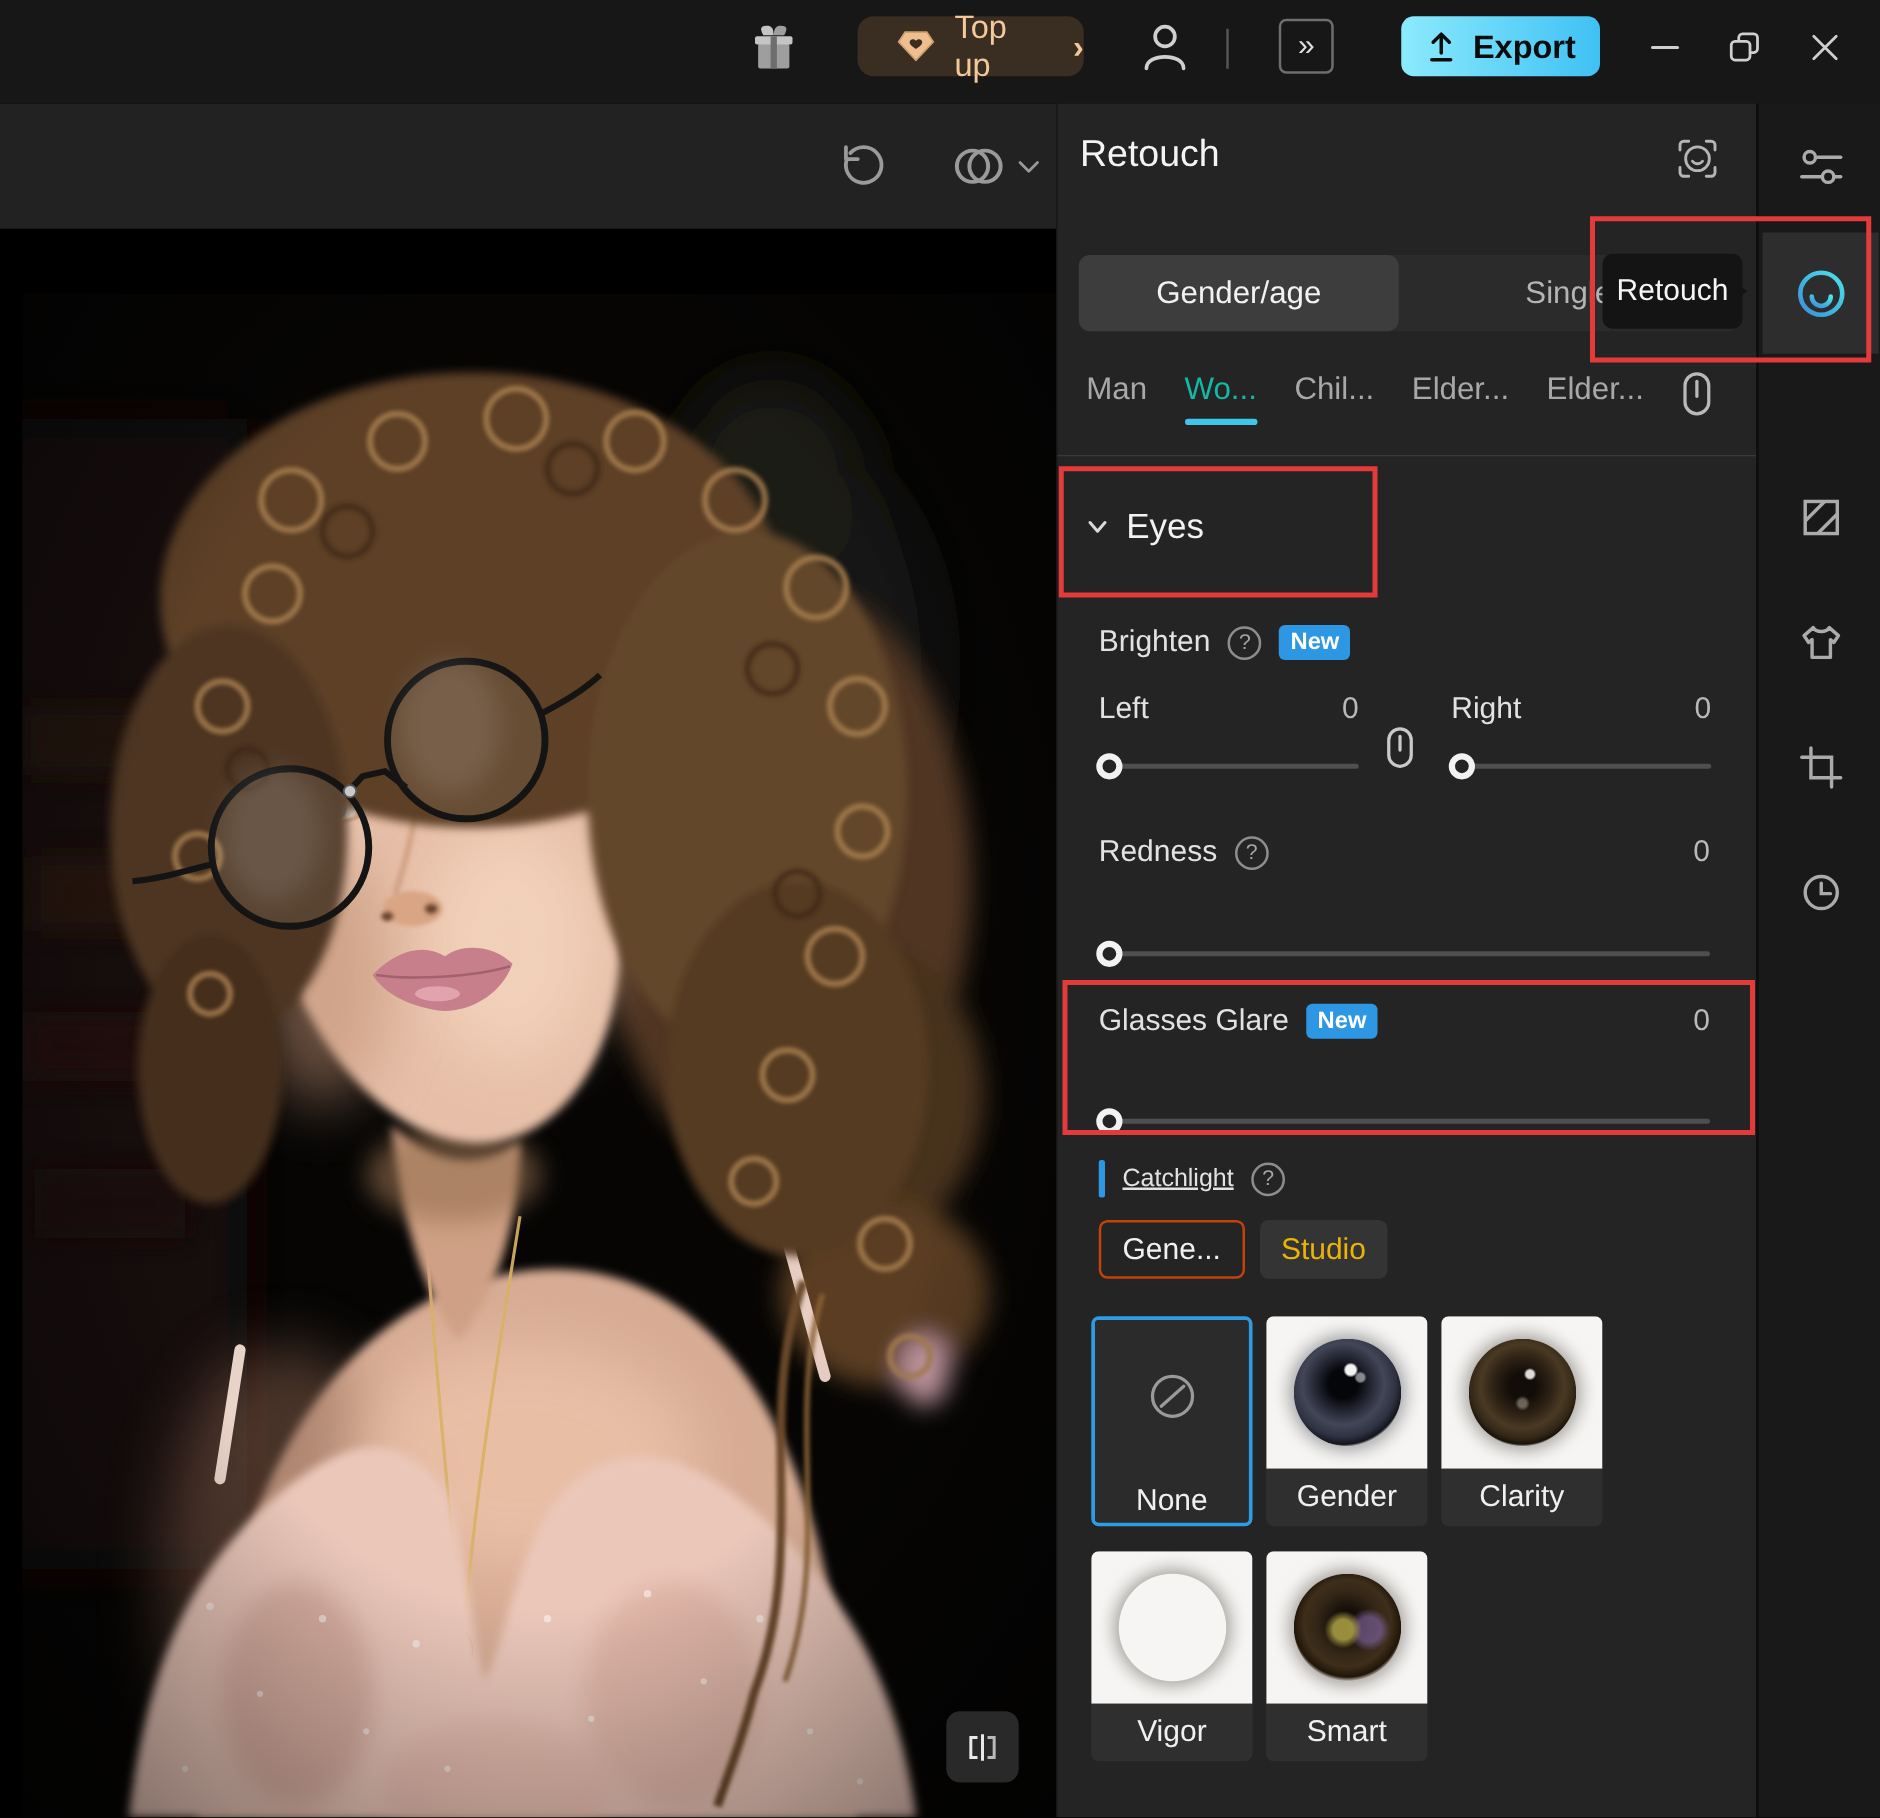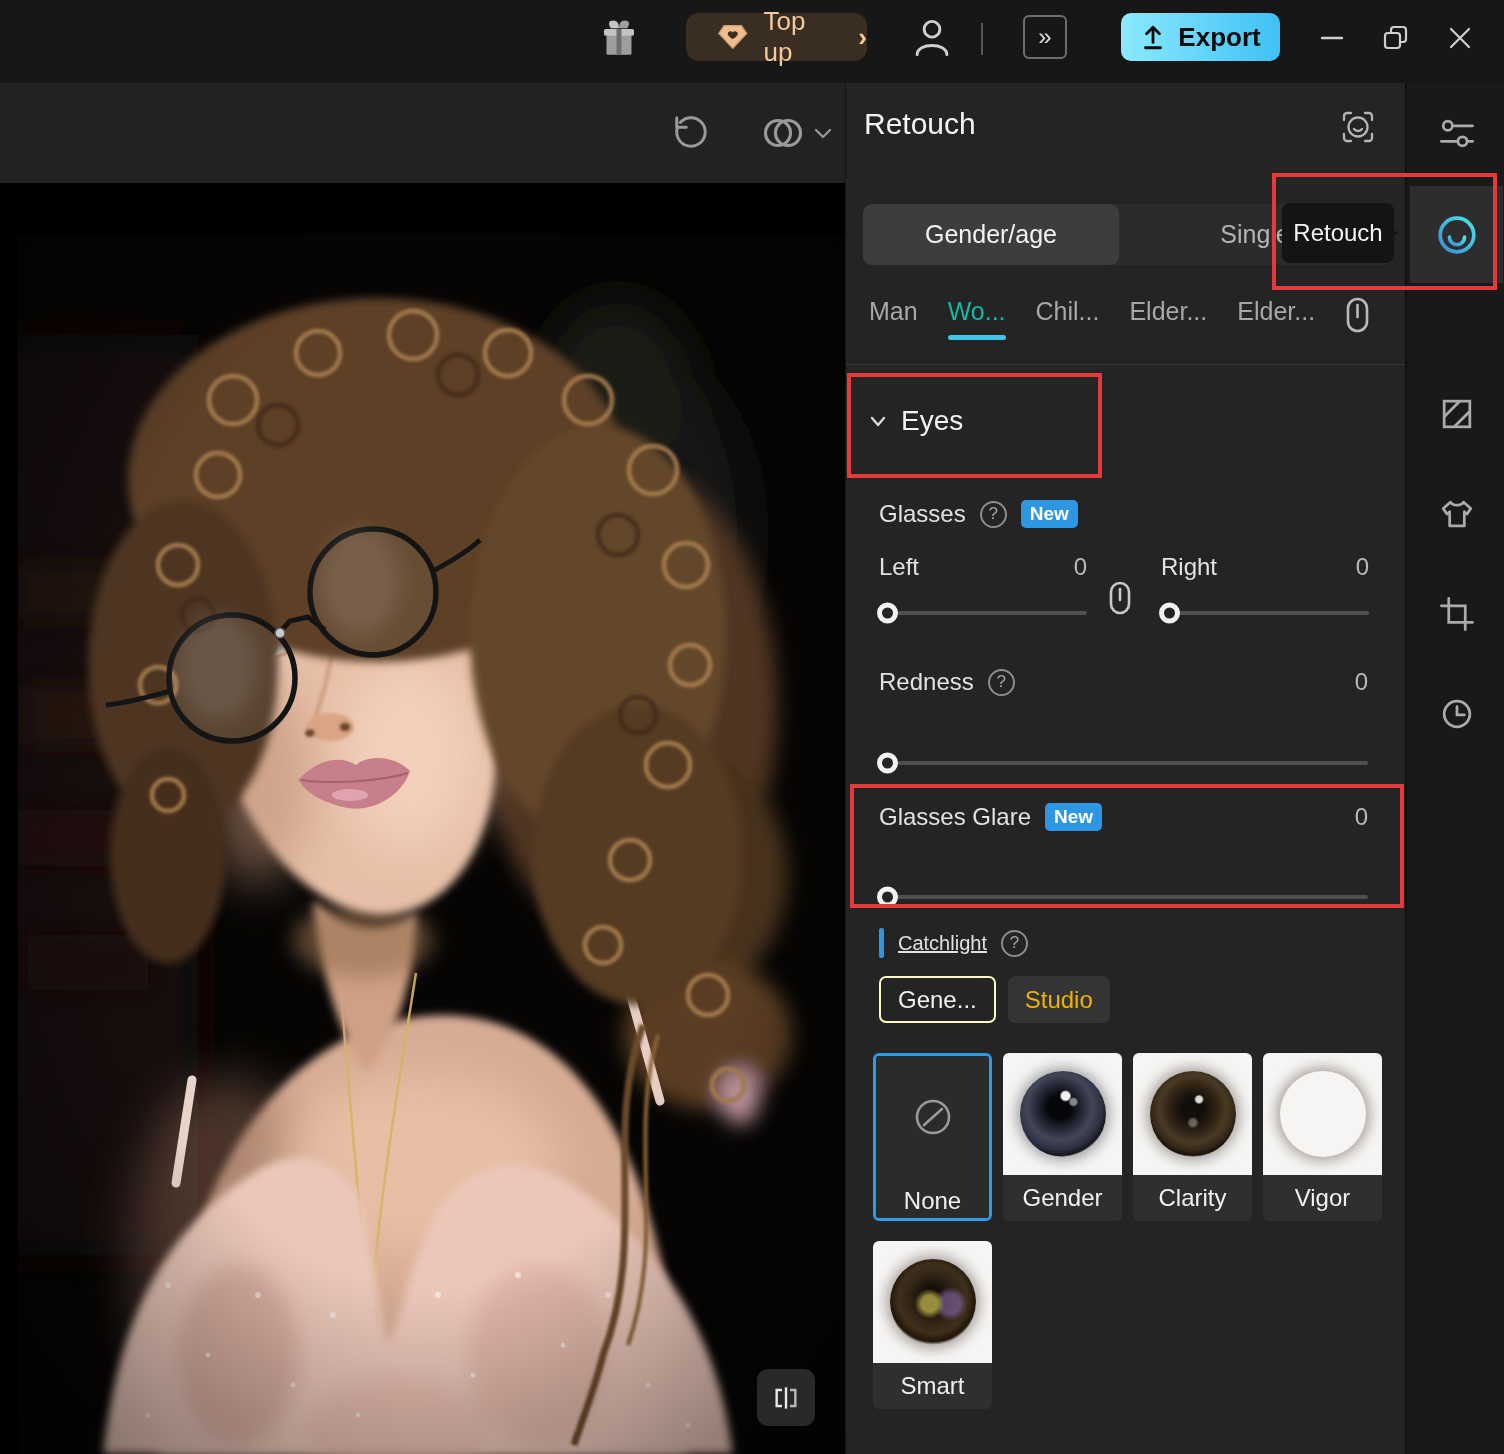--- a/index.html
+++ b/index.html
@@ -67,25 +67,25 @@
   .redness-head { position:absolute; left:33px; top:585px; width:489px; display:flex; align-items:center; gap:14px; }
   .redness-track { position:absolute; left:33px; top:648px; width:489px; }
   .glare-head { position:absolute; left:33px; top:720px; width:489px; display:flex; align-items:center; gap:14px; }
   .glare-track { position:absolute; left:33px; top:782px; width:489px; }
   .spacer { flex:1; }
 
   .catch-head { position:absolute; left:33px; top:845px; display:flex; align-items:center; gap:14px; }
   .catch-bar { width:5px; height:30px; background:#2e97e3; border-radius:2px; }
   .modes { position:absolute; left:33px; top:893px; display:flex; gap:12px; }
   .mode-btn { height:47px; padding:0 17px; display:flex; align-items:center; justify-content:center; font-size:24px; border-radius:7px; cursor:pointer; }
-  .mode-btn.sel { border:2px solid #fef9c3; color:#f0f0f0; background:transparent; }
+  .mode-btn.sel { border:2px solid #c2410c; color:#f0f0f0; background:transparent; }
   .mode-btn.unsel { background:#343434; color:#eab308; }
 
   .preset-grid { position:absolute; left:27px; top:970px; width:512px; display:flex; flex-wrap:wrap; gap:20px 11px; }
-  .card { width:119px; height:168px; border-radius:6px; overflow:hidden; background:#2f2f2f; cursor:pointer; }
+  .card { width:129px; height:168px; border-radius:6px; overflow:hidden; background:#2f2f2f; cursor:pointer; }
   .card .thumb { height:122px; background:#f6f5f3; display:flex; align-items:center; justify-content:center; }
   .card .clabel { height:46px; background:#2f2f2f; color:#f0f0f0; font-size:24px; display:flex; align-items:center; justify-content:center; }
   .card.none { border:3px solid #2e9be3; background:#2b2b2b; }
   .card.none .thumb { background:#2b2b2b; }
   .card.none .clabel { background:#2b2b2b; }
 
   .iris { width:86px; height:86px; border-radius:50%; }
   .iris-oxygen { box-shadow:0 0 14px 3px rgba(18,20,30,.4);
     background:
       radial-gradient(circle at 53% 29%, rgba(255,255,255,.95) 0 4px, rgba(255,255,255,0) 6px),
@@ -436,21 +436,21 @@
     <div class="panel-divider"></div>
 
     <div class="sec-header">
       <svg width="18" height="13" viewBox="0 0 18 13">
         <path d="M3 3 L9 10 L15 3" fill="none" stroke="#d9d9d9" stroke-width="2.4" stroke-linecap="round" stroke-linejoin="round"></path>
       </svg>
       <span class="sec-header-label">Eyes</span>
     </div>
 
     <div class="brighten-row">
-      <span class="row-label">Glasses</span>
+      <span class="row-label">Brighten</span>
       <span class="help-icon">?</span>
       <span class="new-badge">New</span>
     </div>
 
     <div class="lr-col left">
       <div class="lr-head">
         <span class="row-label">Left</span>
         <span class="val">0</span>
       </div>
       <div class="track">

